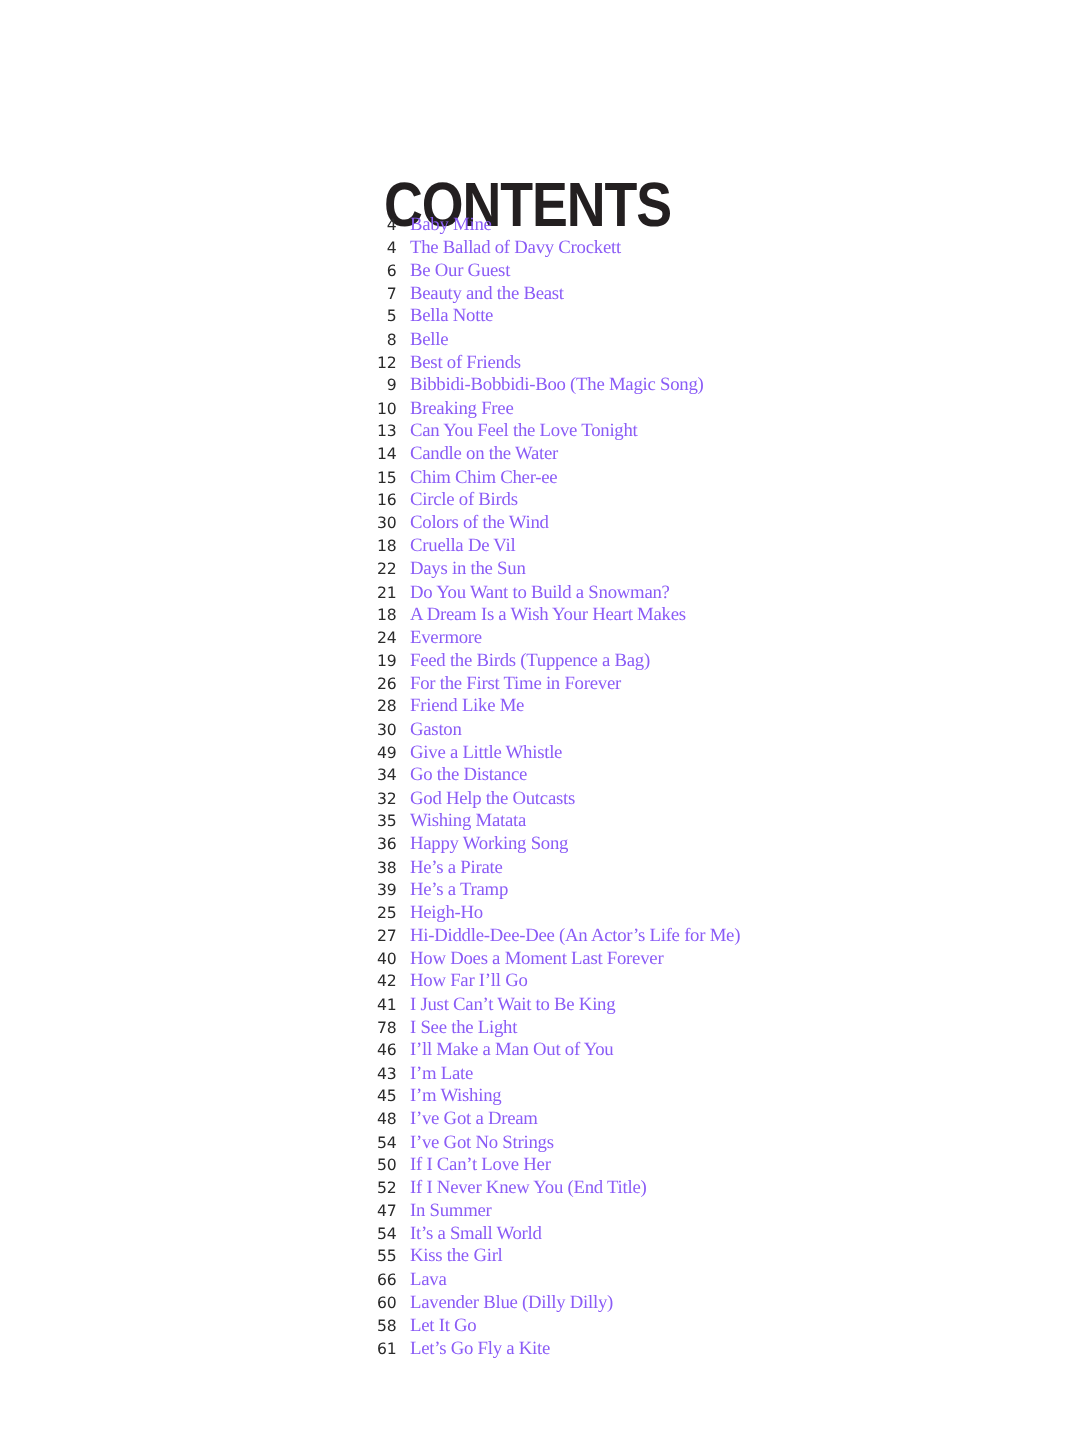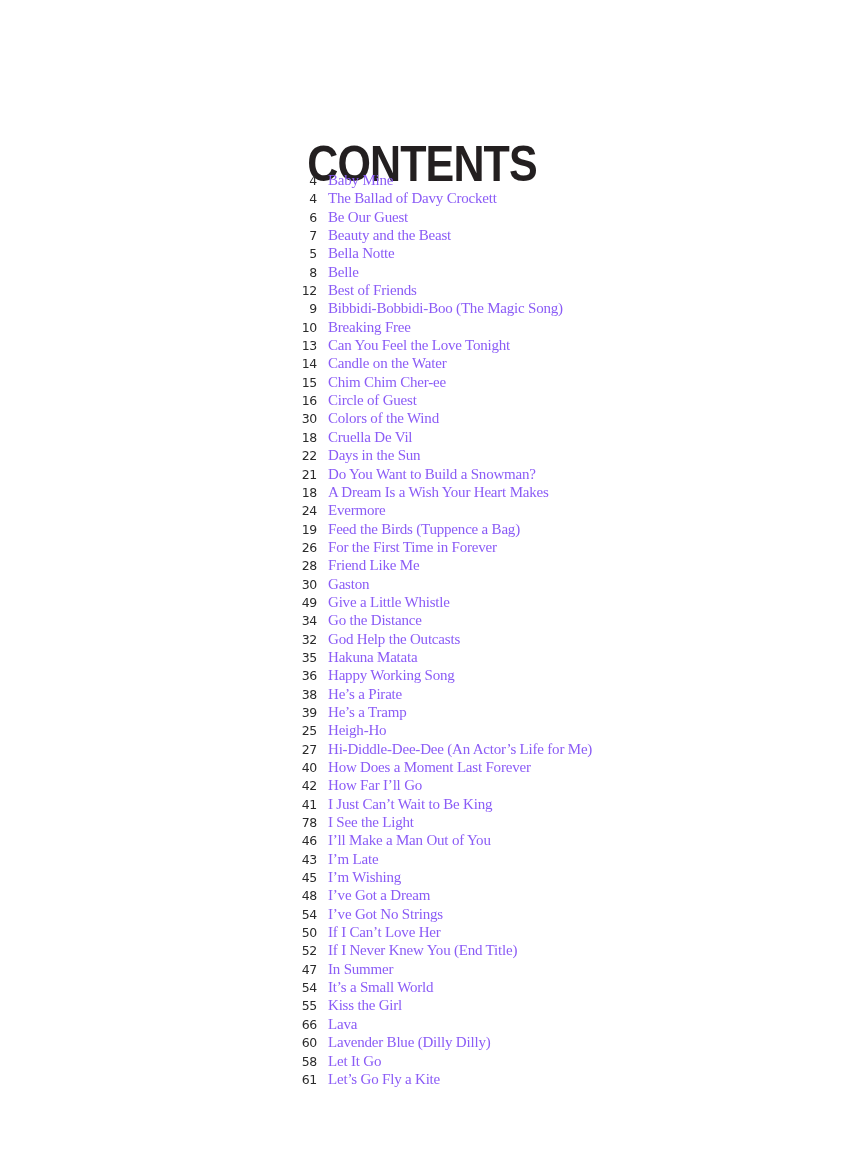--- a/index.html
+++ b/index.html
@@ -110,21 +110,21 @@
     <li class="toc-entry">
       <span class="toc-page">14</span>
       <span class="toc-title">Candle on the Water</span>
     </li>
     <li class="toc-entry">
       <span class="toc-page">15</span>
       <span class="toc-title">Chim Chim Cher-ee</span>
     </li>
     <li class="toc-entry">
       <span class="toc-page">16</span>
-      <span class="toc-title">Circle of Guest</span>
+      <span class="toc-title">Circle of Birds</span>
     </li>
     <li class="toc-entry">
       <span class="toc-page">30</span>
       <span class="toc-title">Colors of the Wind</span>
     </li>
     <li class="toc-entry">
       <span class="toc-page">18</span>
       <span class="toc-title">Cruella De Vil</span>
     </li>
     <li class="toc-entry">
@@ -166,21 +166,21 @@
     <li class="toc-entry">
       <span class="toc-page">34</span>
       <span class="toc-title">Go the Distance</span>
     </li>
     <li class="toc-entry">
       <span class="toc-page">32</span>
       <span class="toc-title">God Help the Outcasts</span>
     </li>
     <li class="toc-entry">
       <span class="toc-page">35</span>
-      <span class="toc-title">Hakuna Matata</span>
+      <span class="toc-title">Wishing Matata</span>
     </li>
     <li class="toc-entry">
       <span class="toc-page">36</span>
       <span class="toc-title">Happy Working Song</span>
     </li>
     <li class="toc-entry">
       <span class="toc-page">38</span>
       <span class="toc-title">He’s a Pirate</span>
     </li>
     <li class="toc-entry">

